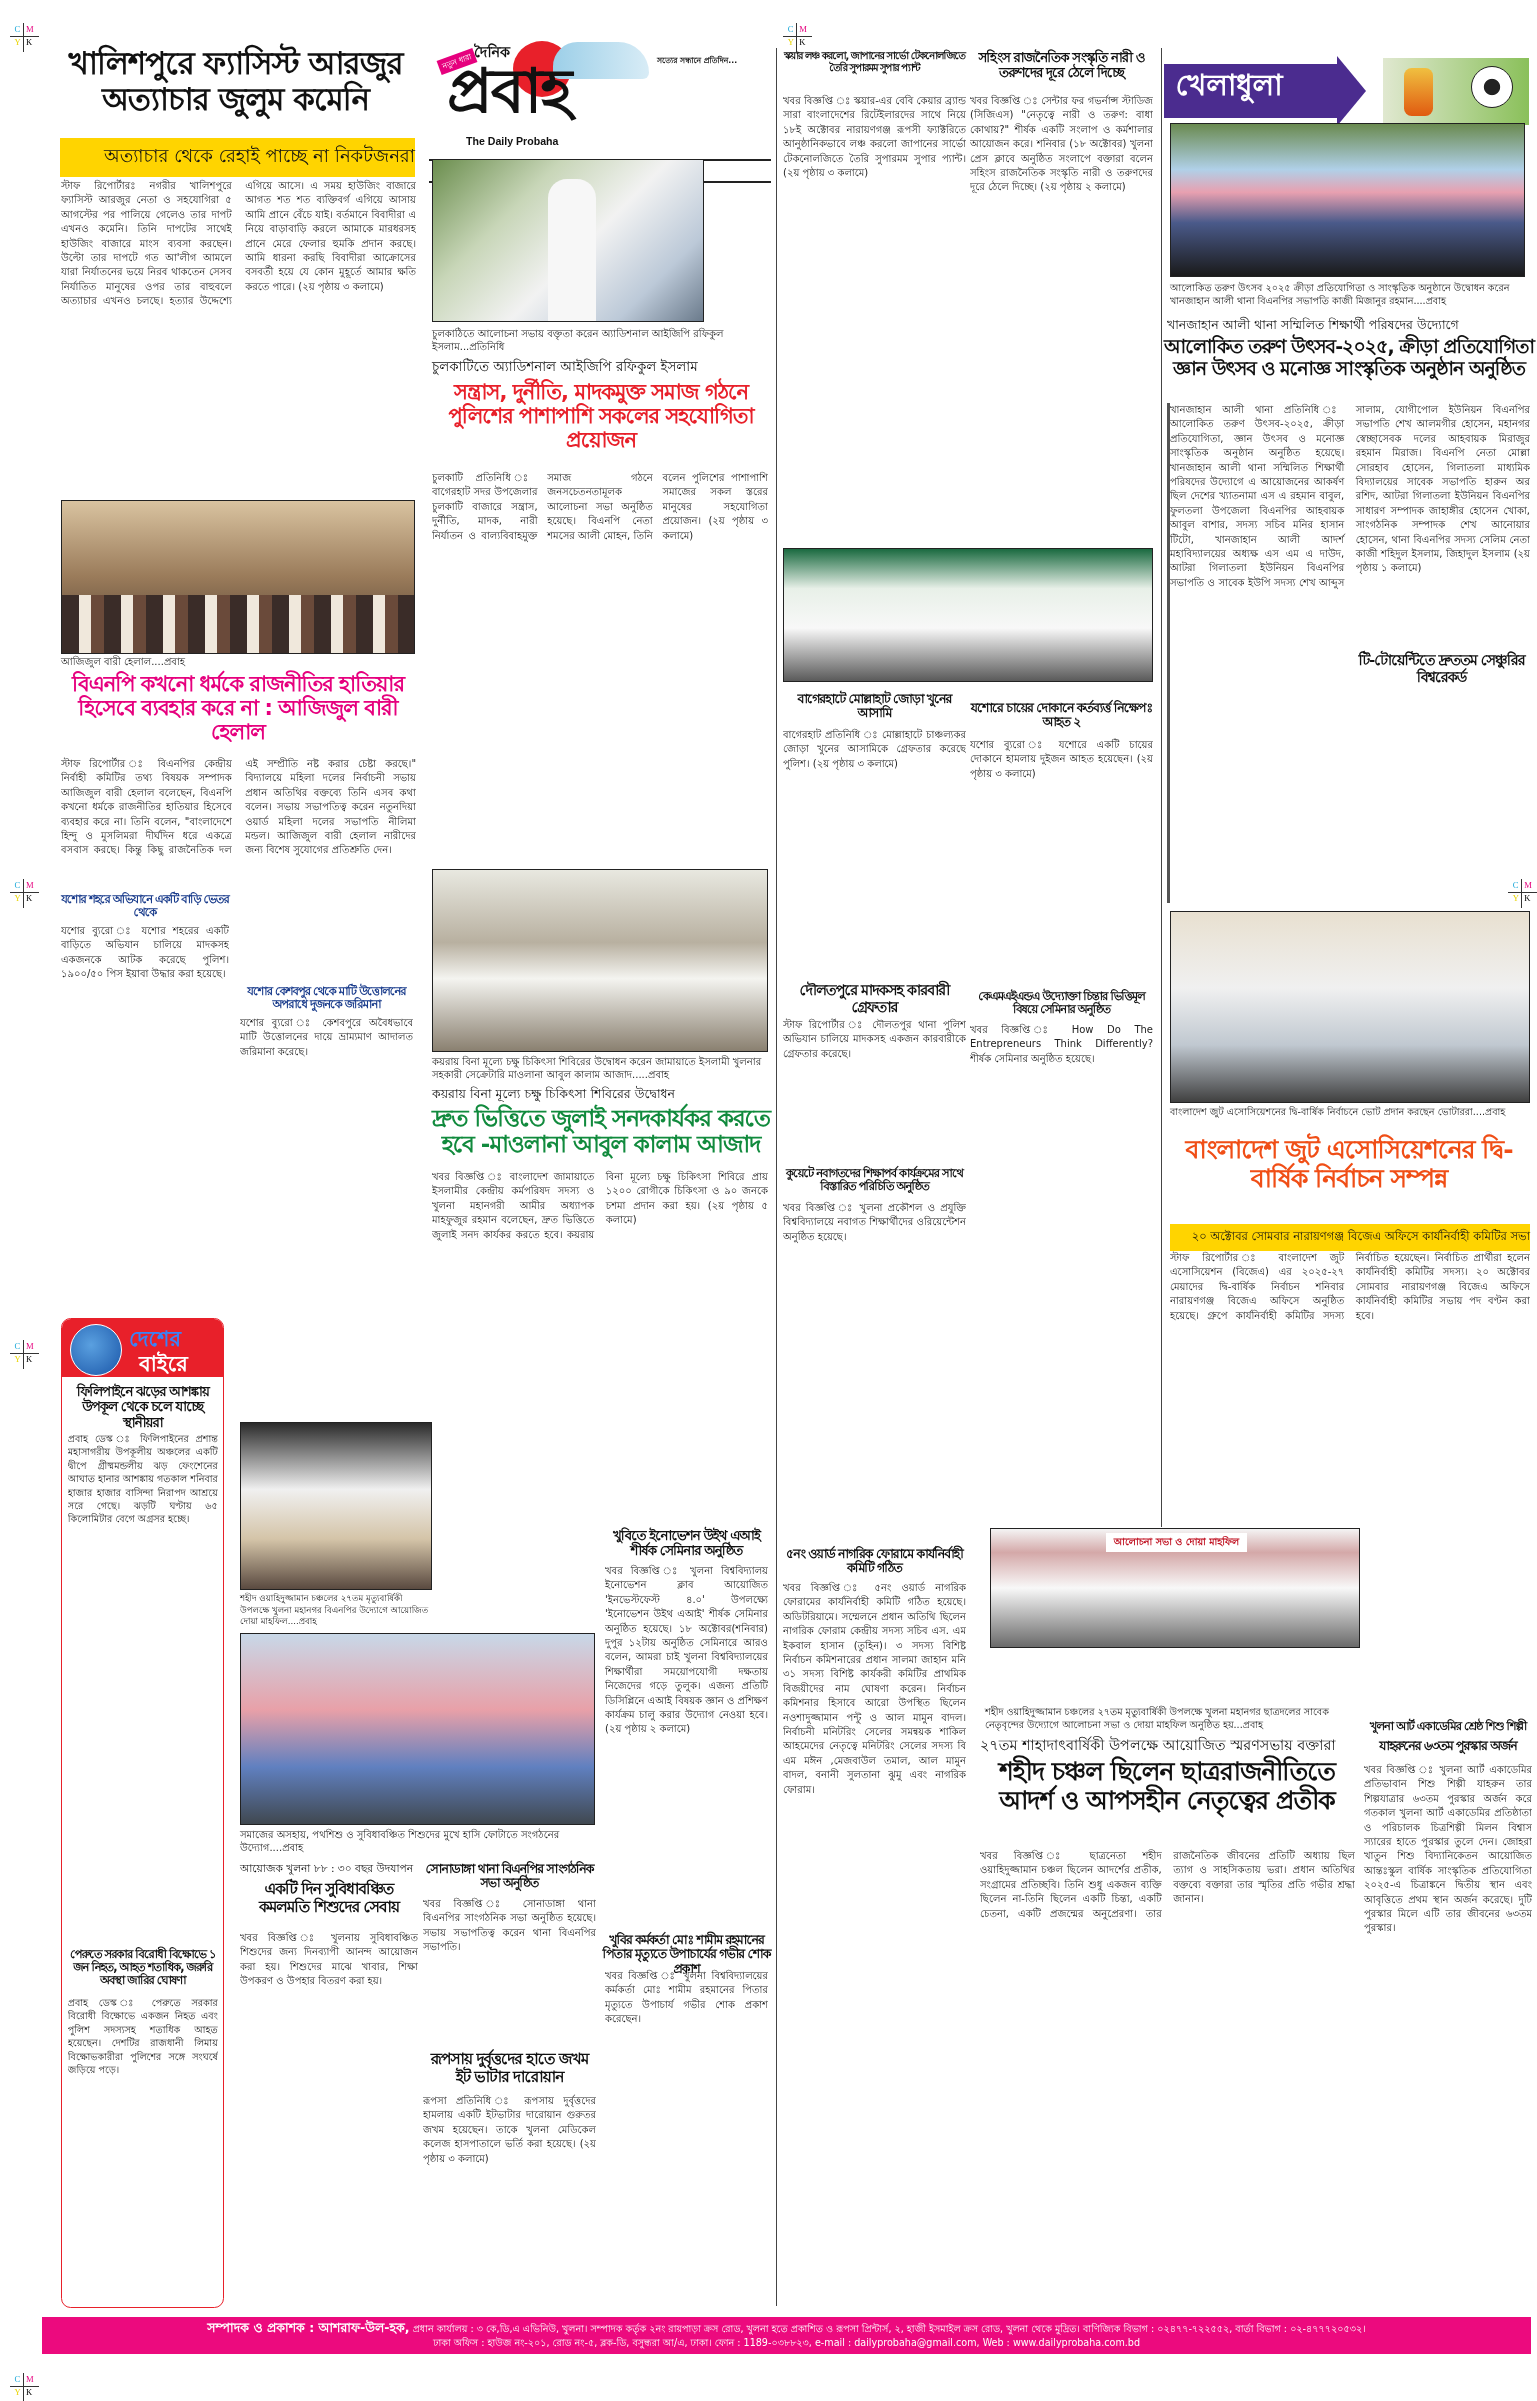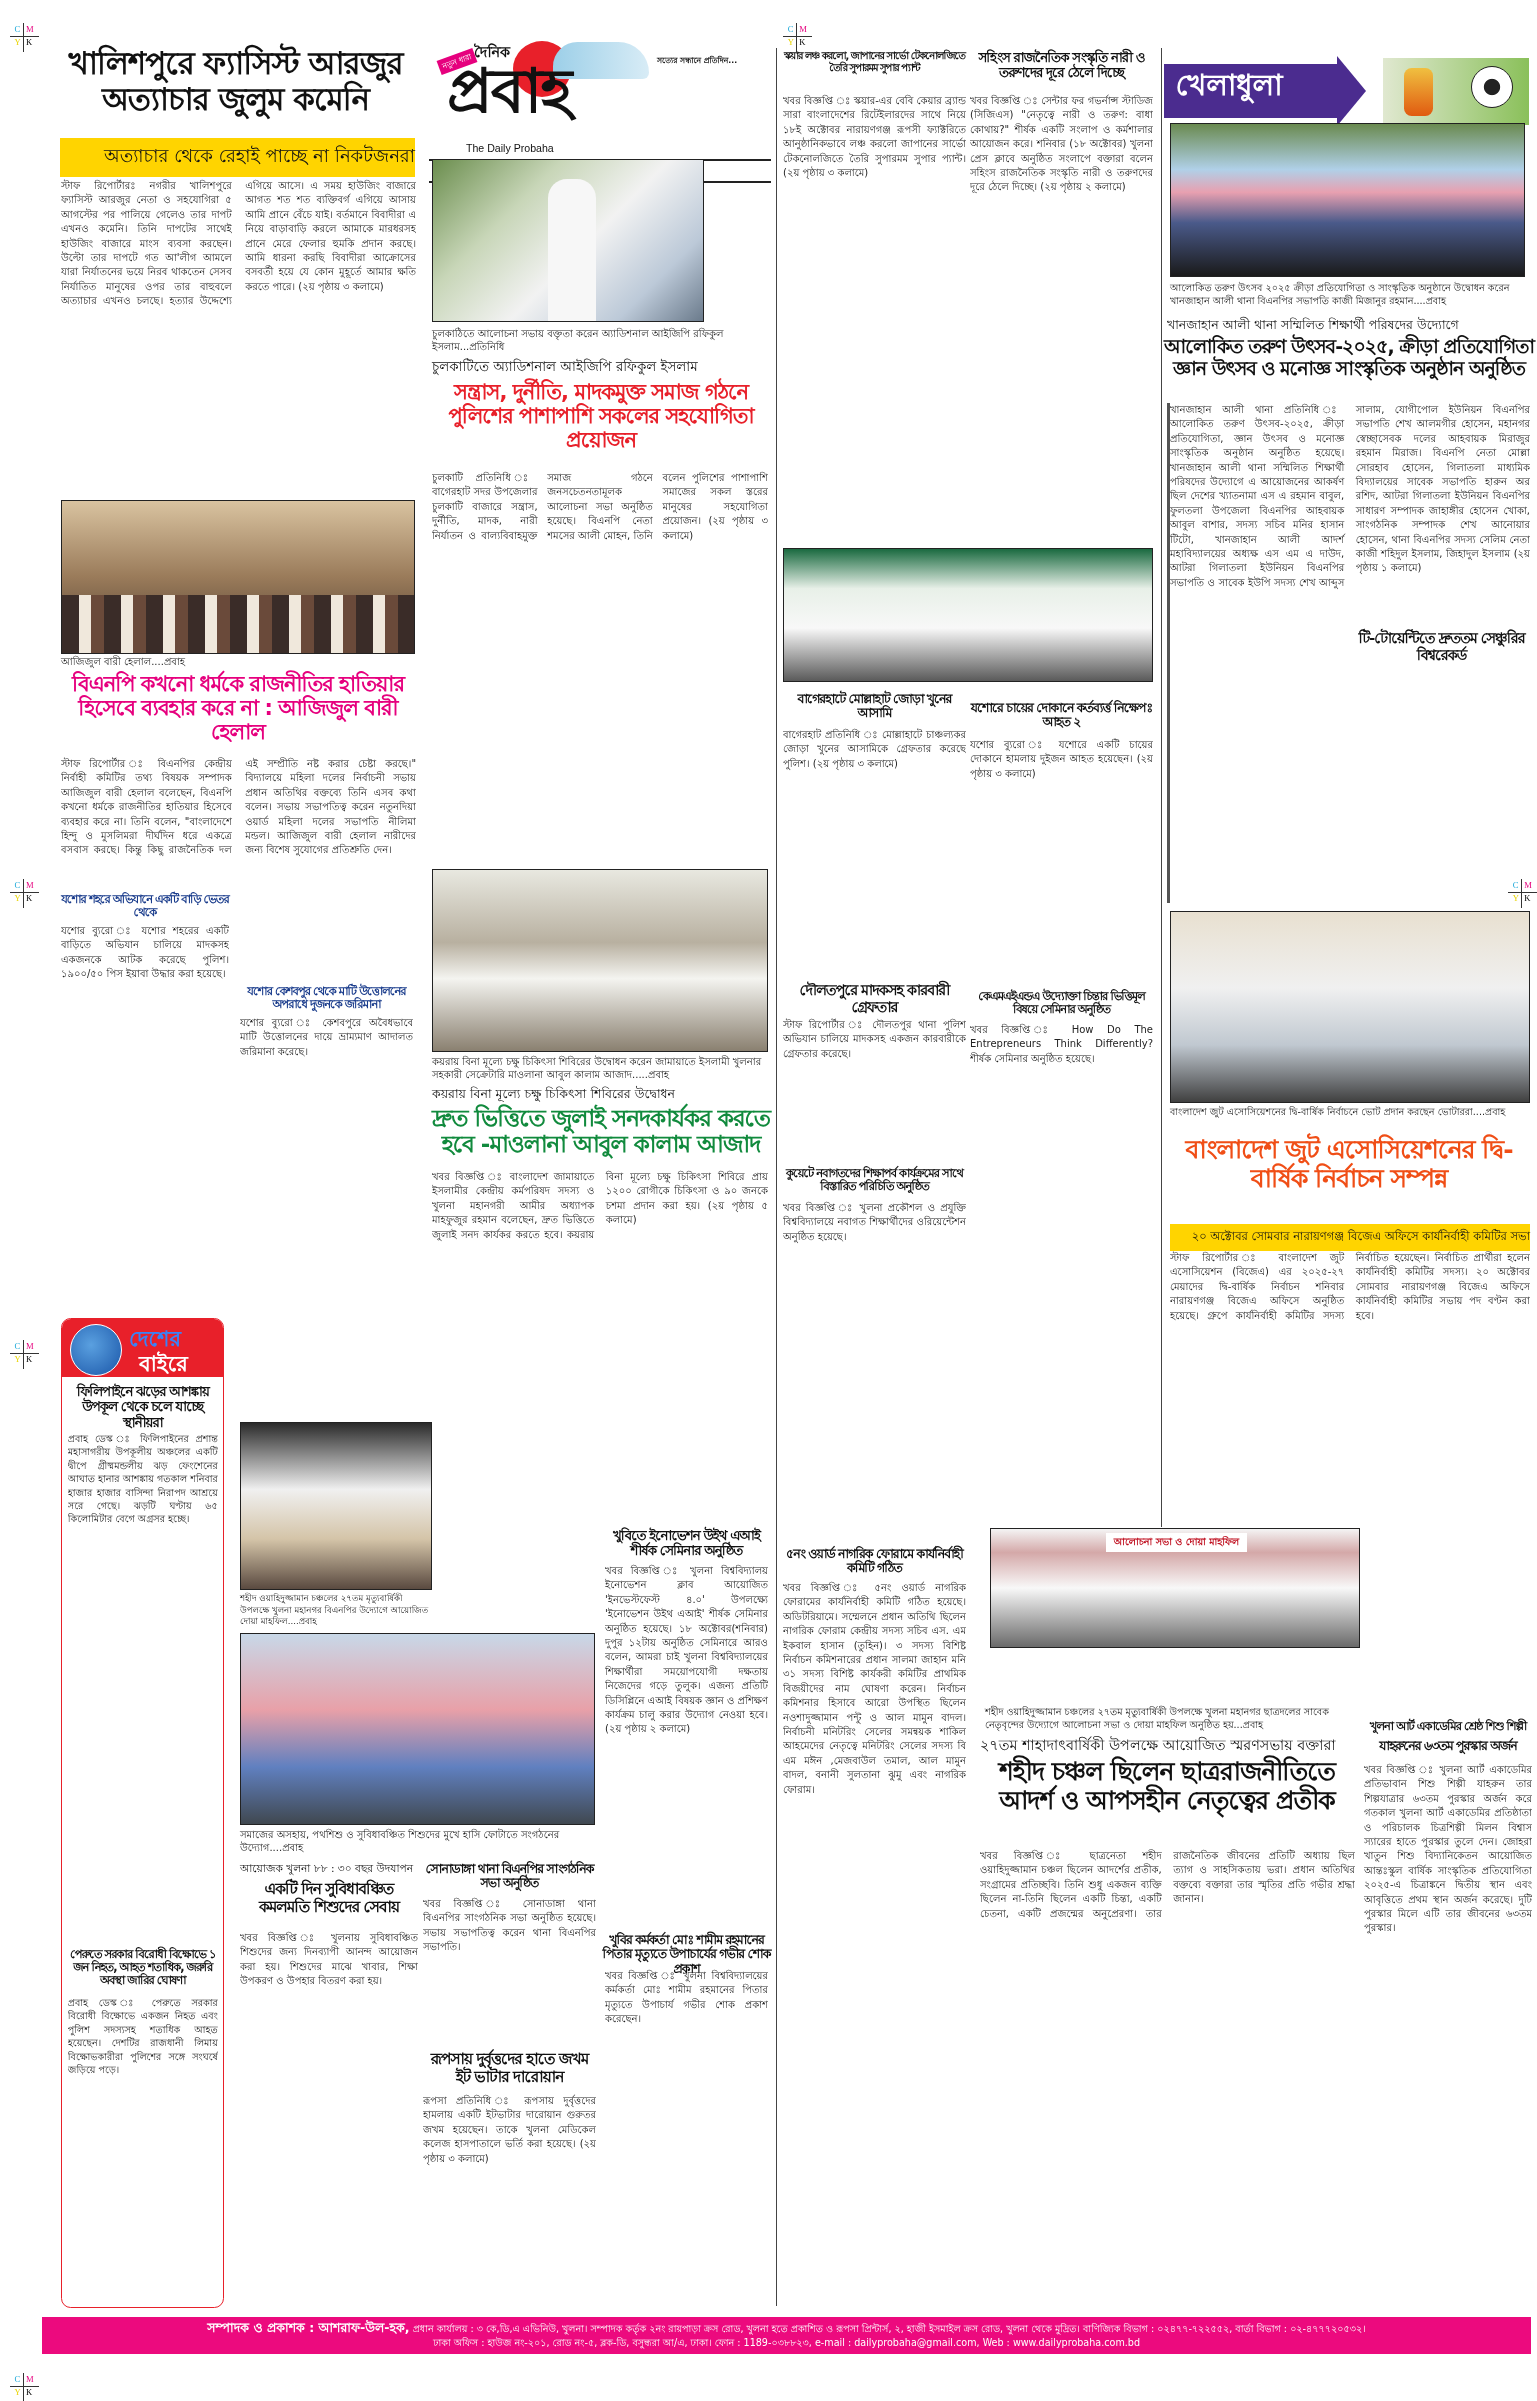--- a/index.html
+++ b/index.html
@@ -63,21 +63,21 @@
     <span class="k">K</span>
   </div>
 
 <div class="abs" style="left:428px;top:29px;width:346px;height:125px">
   <div class="abs" style="left:9.6px;top:25px;background:#e6007e;color:#fff;font-family:'DejaVu Sans',sans-serif;font-size:7.7px;padding:1px 3.8px;transform:rotate(-20deg)">নতুন ধারা</div>
   <div class="abs" style="left:46px;top:11.5px;font-family:'DejaVu Sans',sans-serif;font-weight:bold;font-size:14.4px">দৈনিক</div>
   <div class="abs" style="left:85px;top:11.5px;width:58px;height:56px;border-radius:50%;background:#e8202a"></div>
   <div class="abs" style="left:125px;top:13.4px;width:96px;height:37px;border-radius:38px 48px 9.6px 9.6px;background:linear-gradient(90deg,#9ccfe8,#d8ecf6)"></div>
   <div class="abs" style="left:229px;top:25px;font-family:'DejaVu Sans',sans-serif;font-weight:bold;font-size:7.7px;white-space:nowrap">সত্যের সন্ধানে প্রতিদিন...</div>
   <div class="abs" style="left:19px;top:31px;font-family:'DejaVu Sans',sans-serif;font-weight:bold;font-size:61px;line-height:1;letter-spacing:-1.9px">প্রবাহ</div>
-  <div class="abs" style="left:38px;top:113px;font-family:'Liberation Sans',sans-serif;font-weight:normal;font-size:10.6px">The Daily Probaha</div>
+  <div class="abs" style="left:38px;top:106px;font-family:'Liberation Sans',sans-serif;font-weight:bold;font-size:10.6px">The Daily Probaha</div>
 </div>
 <div class="rule" style="left:429px;top:159px;width:342px;height:1.9px"></div>
 <div class="abs" style="left:429px;top:163px;width:342px;text-align:center;font-family:'DejaVu Sans',sans-serif;font-size:11.5px">রবিবার ■ ১৯ অক্টোবর ২০২৫</div>
 <div class="rule" style="left:429px;top:181px;width:342px;height:1.9px"></div>
 
 <div class="abs hl" style="left:58px;top:46px;width:355px;font-size:31px;font-weight:bold">খালিশপুরে ফ্যাসিস্ট আরজুর অত্যাচার জুলুম কমেনি</div>
 <div class="abs yband" style="left:60px;top:138px;width:355px;font-size:18px;padding:3.8px 0">অত্যাচার থেকে রেহাই পাচ্ছে না নিকটজনরা</div>
 <div class="abs body cols2" style="left:61px;top:179px;width:355px;height:317px">স্টাফ রিপোর্টারঃ নগরীর খালিশপুরে ফ্যাসিস্ট আরজুর নেতা ও সহযোগিরা ৫ আগস্টের পর পালিয়ে গেলেও তার দাপট এখনও কমেনি। তিনি দাপটের সাথেই হাউজিং বাজারে মাংস ব্যবসা করছেন। উল্টো তার দাপটে গত আ'লীগ আমলে যারা নির্যাতনের ভয়ে নিরব থাকতেন সেসব নির্যাতিত মানুষের ওপর তার বাহুবলে অত্যাচার এখনও চলছে। হত্যার উদ্দেশ্যে এগিয়ে আসে। এ সময় হাউজিং বাজারে আগত শত শত ব্যক্তিবর্গ এগিয়ে আসায় আমি প্রানে বেঁচে যাই। বর্তমানে বিবাদীরা এ নিয়ে বাড়াবাড়ি করলে আমাকে মারধরসহ প্রানে মেরে ফেলার হুমকি প্রদান করছে। আমি ধারনা করছি বিবাদীরা আক্রোসের বসবর্তী হয়ে যে কোন মুহূর্তে আমার ক্ষতি করতে পারে। (২য় পৃষ্ঠায় ৩ কলামে)</div>
 
 <div class="photo" style="left:61px;top:500px;width:354px;height:154px;background:linear-gradient(180deg,#d9c3a0 0%,#9a7b5a 50%,#4a3b30 100%)">
@@ -184,21 +184,21 @@
   <div class="abs" style="left:11.5px;top:11.5px;color:#fff;font-family:'DejaVu Sans',sans-serif;font-weight:bold;font-size:29px;line-height:1.1">খেলাধুলা</div>
   <div class="abs" style="left:240px;top:9.6px;width:29px;height:48px;border-radius:7.7px;background:linear-gradient(180deg,#f0c040,#e05a10)"></div>
   <div class="abs" style="left:307px;top:7.7px;width:42px;height:42px;border-radius:50%;background:radial-gradient(circle at 50% 50%,#222 0 7.7px,#fff 8.6px);border:1.9px solid #222"></div>
 </div>
 <div class="photo" style="left:1170px;top:123px;width:355px;height:154px;background:linear-gradient(180deg,#6a8a50 0%,#b0d0e8 30%,#e8a0b0 45%,#4a5a8a 65%,#1a1a1a 100%)"></div>
 <div class="abs cap" style="left:1170px;top:281px;width:360px;font-size:9.6px">আলোকিত তরুণ উৎসব ২০২৫ ক্রীড়া প্রতিযোগিতা ও সাংস্কৃতিক অনুষ্ঠানে উদ্বোধন করেন খানজাহান আলী থানা বিএনপির সভাপতি কাজী মিজানুর রহমান....প্রবাহ</div>
 <div class="abs sub" style="left:1167px;top:317px;width:365px;font-size:12.5px">খানজাহান আলী থানা সম্মিলিত শিক্ষার্থী পরিষদের উদ্যোগে</div>
 <div class="abs hl" style="left:1164px;top:336px;width:370px;font-size:19px">আলোকিত তরুণ উৎসব-২০২৫, ক্রীড়া প্রতিযোগিতা জ্ঞান উৎসব ও মনোজ্ঞ সাংস্কৃতিক অনুষ্ঠান অনুষ্ঠিত</div>
 <div class="abs body" style="left:1170px;top:403px;width:360px;height:403px;column-count:2;column-gap:11.5px">খানজাহান আলী থানা প্রতিনিধি ঃ আলোকিত তরুণ উৎসব-২০২৫, ক্রীড়া প্রতিযোগিতা, জ্ঞান উৎসব ও মনোজ্ঞ সাংস্কৃতিক অনুষ্ঠান অনুষ্ঠিত হয়েছে। খানজাহান আলী থানা সম্মিলিত শিক্ষার্থী পরিষদের উদ্যোগে এ আয়োজনের আকর্ষণ ছিল দেশের খ্যাতনামা এস এ রহমান বাবুল, ফুলতলা উপজেলা বিএনপির আহবায়ক আবুল বাশার, সদস্য সচিব মনির হাসান টিটো, খানজাহান আলী আদর্শ মহাবিদ্যালয়ের অধ্যক্ষ এস এম এ দাউদ, আটরা গিলাতলা ইউনিয়ন বিএনপির সভাপতি ও সাবেক ইউপি সদস্য শেখ আব্দুস সালাম, যোগীপোল ইউনিয়ন বিএনপির সভাপতি শেখ আলমগীর হোসেন, মহানগর স্বেচ্ছাসেবক দলের আহবায়ক মিরাজুর রহমান মিরাজ। বিএনপি নেতা মোল্লা সোরহাব হোসেন, গিলাতলা মাধ্যমিক বিদ্যালয়ের সাবেক সভাপতি হারুন অর রশিদ, আটরা গিলাতলা ইউনিয়ন বিএনপির সাধারণ সম্পাদক জাহাঙ্গীর হোসেন খোকা, সাংগঠনিক সম্পাদক শেখ আনোয়ার হোসেন, থানা বিএনপির সদস্য সেলিম নেতা কাজী শহিদুল ইসলাম, জিহাদুল ইসলাম (২য় পৃষ্ঠায় ১ কলামে)</div>
 
-<div class="abs hl" style="left:1350px;top:630px;width:183px;font-size:14.4px">টি-টোয়েন্টিতে দ্রুততম সেঞ্চুরির বিশ্বরেকর্ড</div>
+<div class="abs hl" style="left:1350px;top:652px;width:183px;font-size:14.4px">টি-টোয়েন্টিতে দ্রুততম সেঞ্চুরির বিশ্বরেকর্ড</div>
 
 <div class="vrule" style="left:1167px;top:403px;width:2.9px;height:500px;background:#555"></div>
 
 <div class="photo" style="left:1170px;top:911px;width:360px;height:192px;background:linear-gradient(180deg,#e8e0d0 0%,#f0f0f0 40%,#c0c8d0 70%,#404040 100%)"></div>
 <div class="abs cap" style="left:1170px;top:1105px;width:360px;font-size:9.6px">বাংলাদেশ জুট এসোসিয়েশনের দ্বি-বার্ষিক নির্বাচনে ভোট প্রদান করছেন ভোটাররা....প্রবাহ</div>
 <div class="abs hl" style="left:1164px;top:1136px;width:370px;font-size:25px;color:#f04e16">বাংলাদেশ জুট এসোসিয়েশনের দ্বি-বার্ষিক নির্বাচন সম্পন্ন</div>
 <div class="abs yband" style="left:1170px;top:1224px;width:360px;font-size:11.5px;padding:3.8px 0">২০ অক্টোবর সোমবার নারায়ণগঞ্জ বিজেএ অফিসে কার্যনির্বাহী কমিটির সভা</div>
 <div class="abs body" style="left:1170px;top:1251px;width:360px;height:269px;column-count:2;column-gap:11.5px">স্টাফ রিপোর্টার ঃ বাংলাদেশ জুট এসোসিয়েশন (বিজেএ) এর ২০২৫-২৭ মেয়াদের দ্বি-বার্ষিক নির্বাচন শনিবার নারায়ণগঞ্জ বিজেএ অফিসে অনুষ্ঠিত হয়েছে। গ্রুপে কার্যনির্বাহী কমিটির সদস্য নির্বাচিত হয়েছেন। নির্বাচিত প্রার্থীরা হলেন কার্যনির্বাহী কমিটির সদস্য। ২০ অক্টোবর সোমবার নারায়ণগঞ্জ বিজেএ অফিসে কার্যনির্বাহী কমিটির সভায় পদ বণ্টন করা হবে।</div>
 
 <div class="abs hl" style="left:1364px;top:1720px;width:168px;font-size:11.5px">খুলনা আর্ট একাডেমির শ্রেষ্ঠ শিশু শিল্পী</div>

